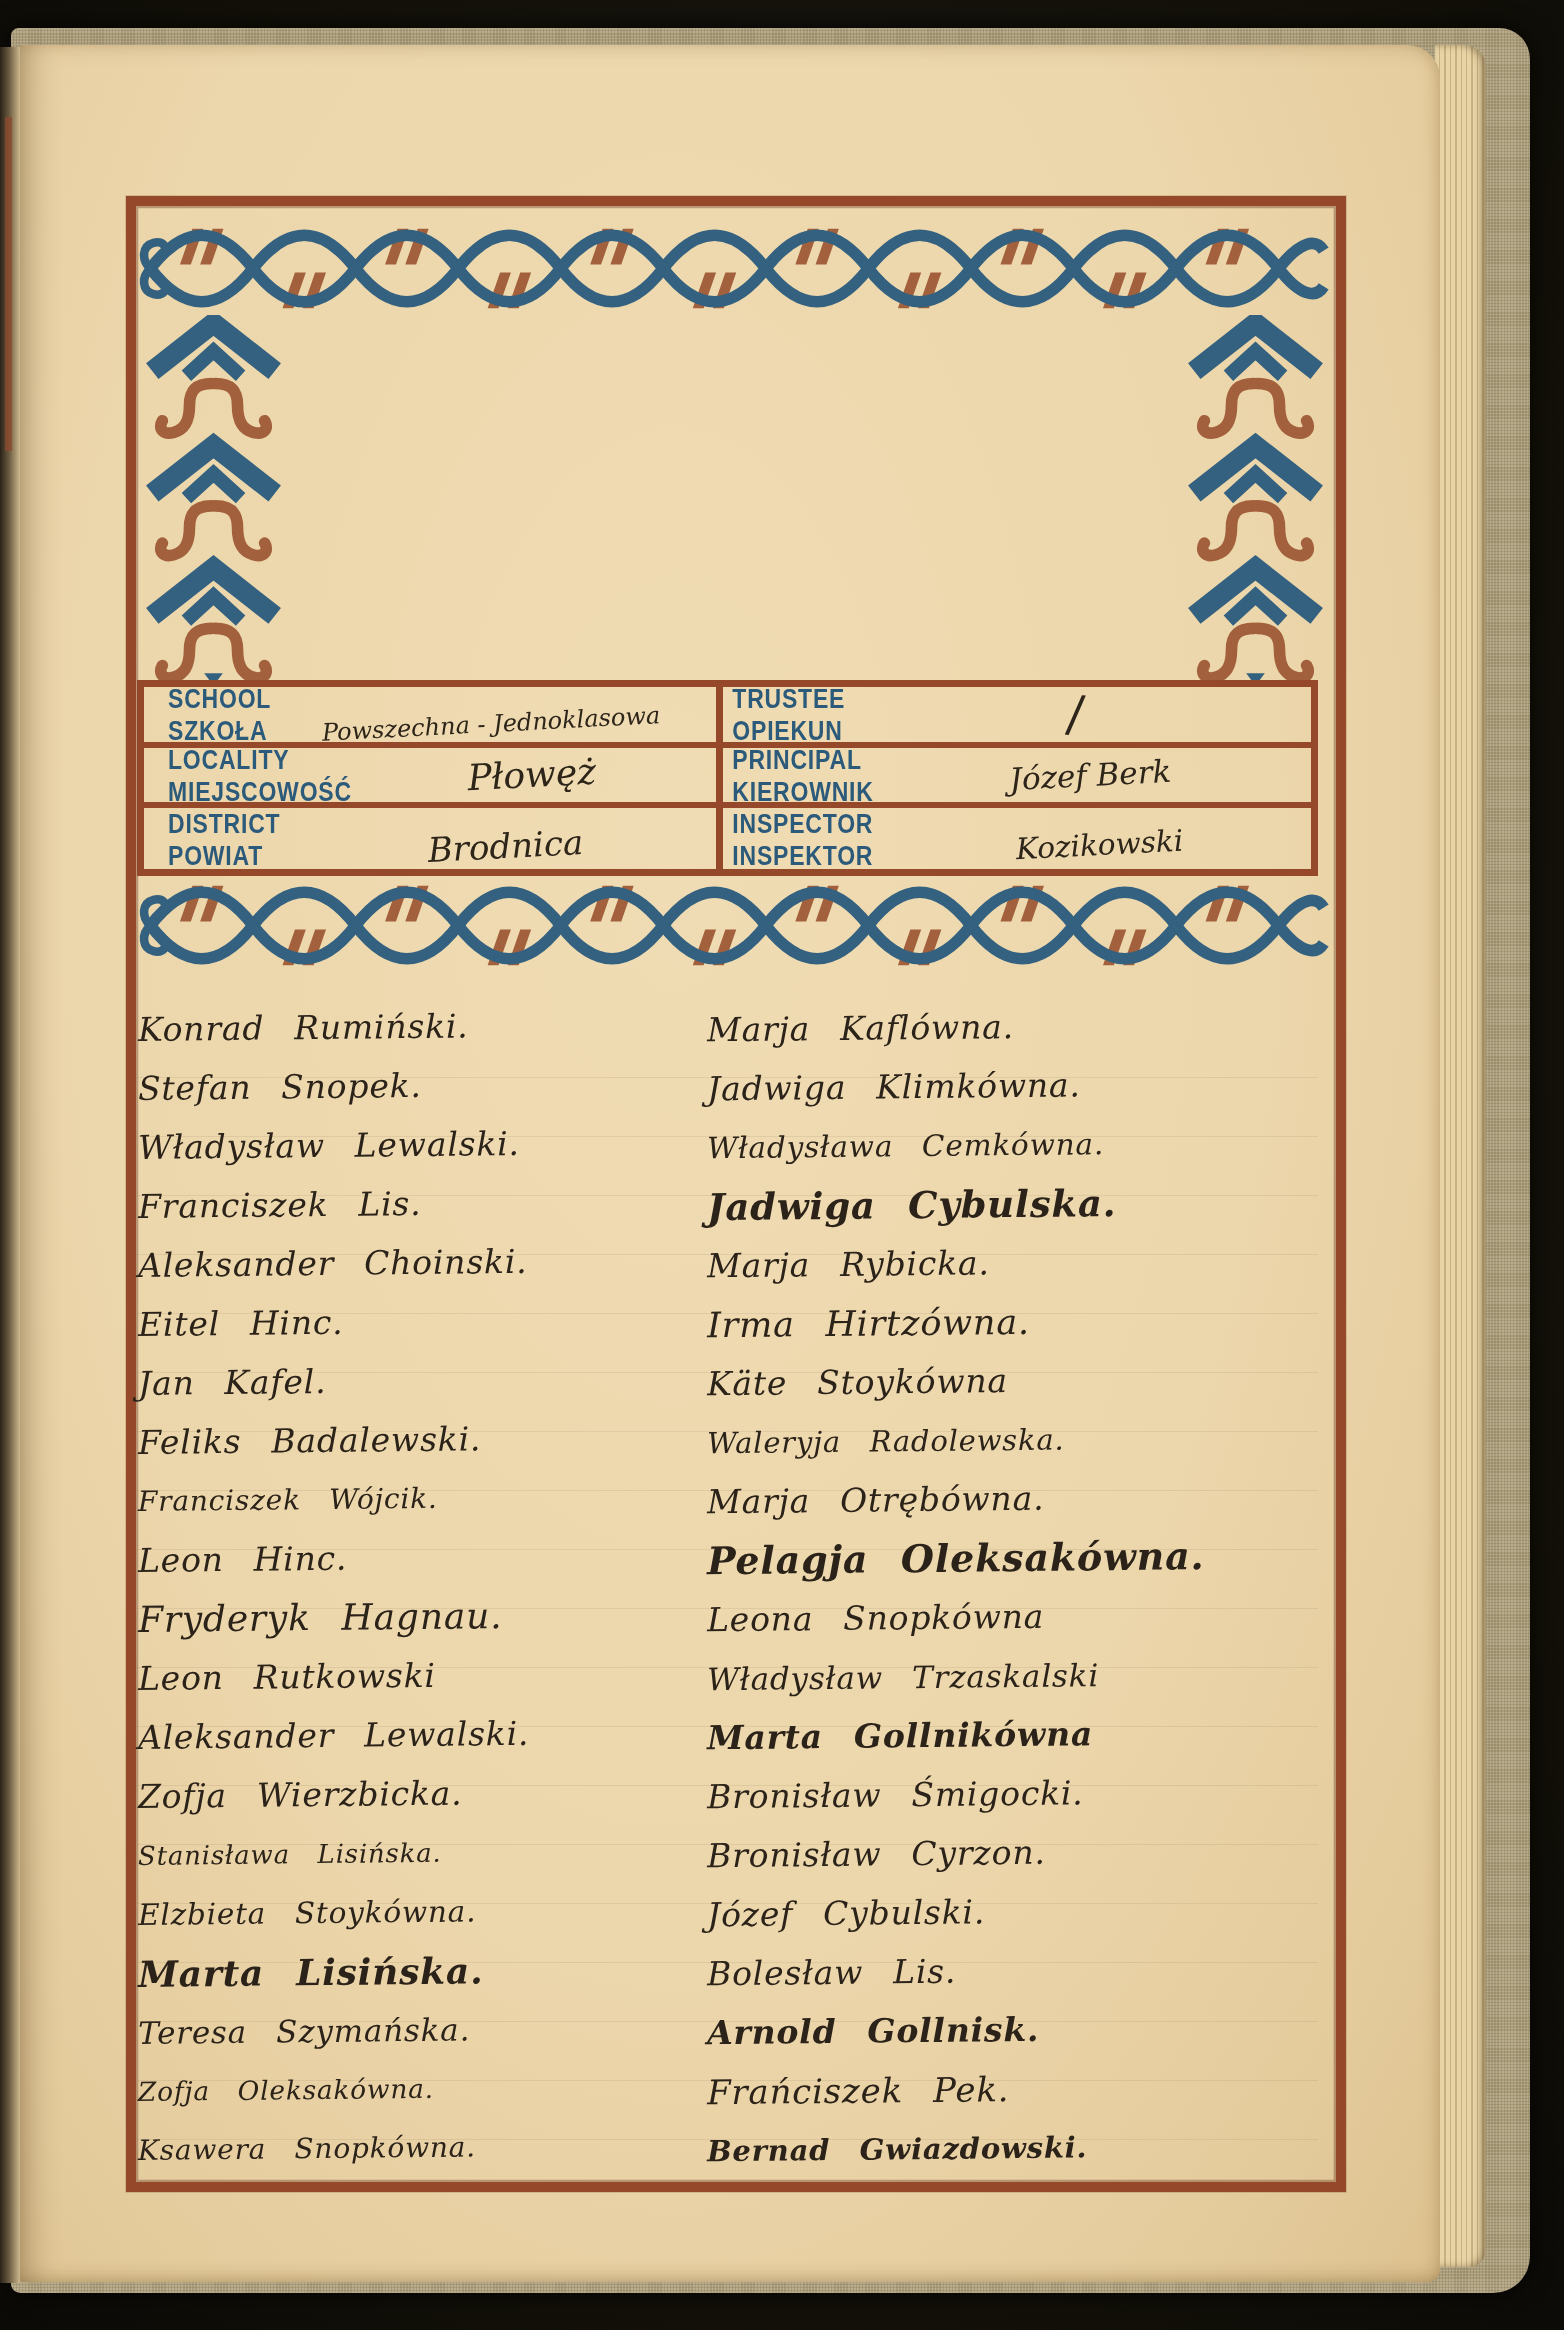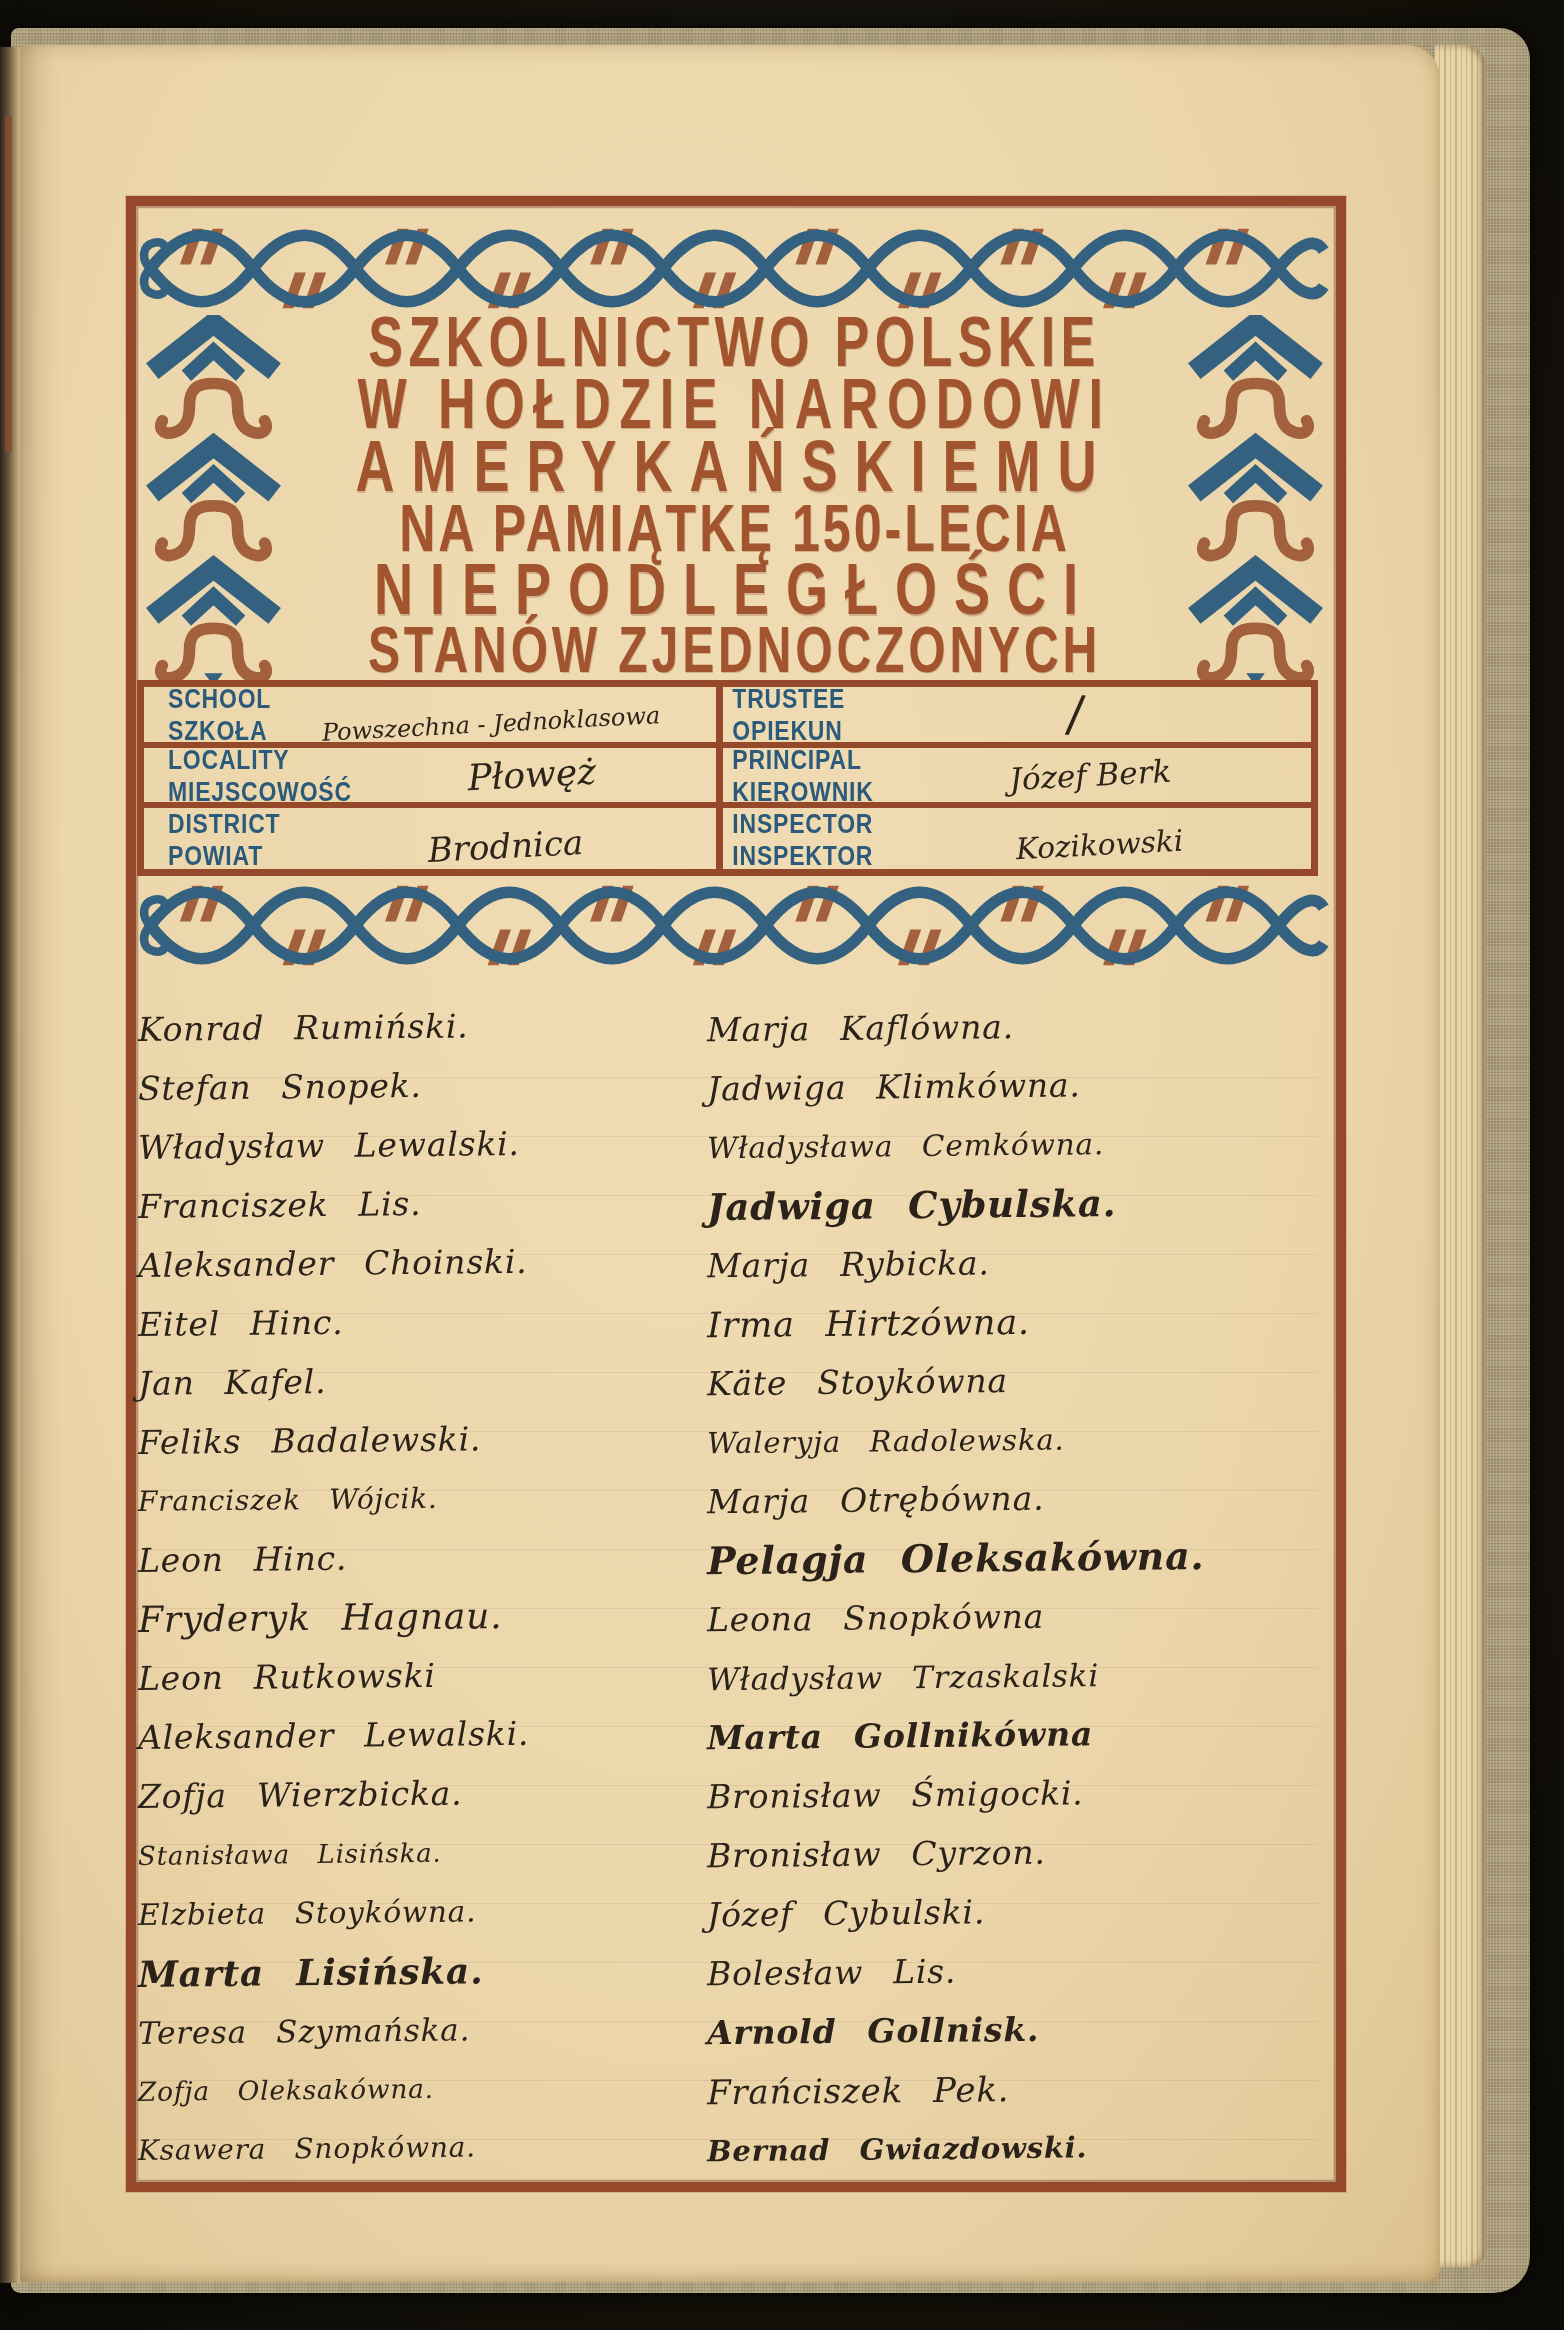--- a/index.html
+++ b/index.html
@@ -216,28 +216,20 @@
         <g transform="translate(0,316)">
           <path d="M12,72 L91,10 L170,72" stroke="#33617f" stroke-width="26"></path>
           <path d="M56,78 L91,46 L126,78" stroke="#33617f" stroke-width="18"></path>
           <path d="M89,88 C68,88 60,97 60,116 C60,136 54,147 40,151 C26,155 19,146 25,136" stroke="#a2603c" stroke-width="15" stroke-linecap="round"></path>
           <path d="M93,88 C114,88 122,97 122,116 C122,136 128,147 142,151 C156,155 163,146 157,136" stroke="#a2603c" stroke-width="15" stroke-linecap="round"></path>
         </g>
         <polygon points="79,462 103,462 91,478" fill="#33617f"></polygon>
       </g>
     </svg>
 
-    <div class="title">
-      <div class="t t1">SZKOLNICTWO POLSKIE</div>
-      <div class="t t2">W HOŁDZIE NARODOWI</div>
-      <div class="t t3">AMERYKAŃSKIEMU</div>
-      <div class="t t4">NA PAMIĄTKĘ 150-LECIA</div>
-      <div class="t t5">NIEPODLEGŁOŚCI</div>
-      <div class="t t6">STANÓW ZJEDNOCZONYCH</div>
-    </div>
 
     <div class="form">
       <div class="cell colL">
         <div class="lbl">
           <div>SCHOOL</div>
           <div>SZKOŁA</div>
         </div>
         <div class="val v-school">Powszechna - Jednoklasowa</div>
       </div>
       <div class="cell">

